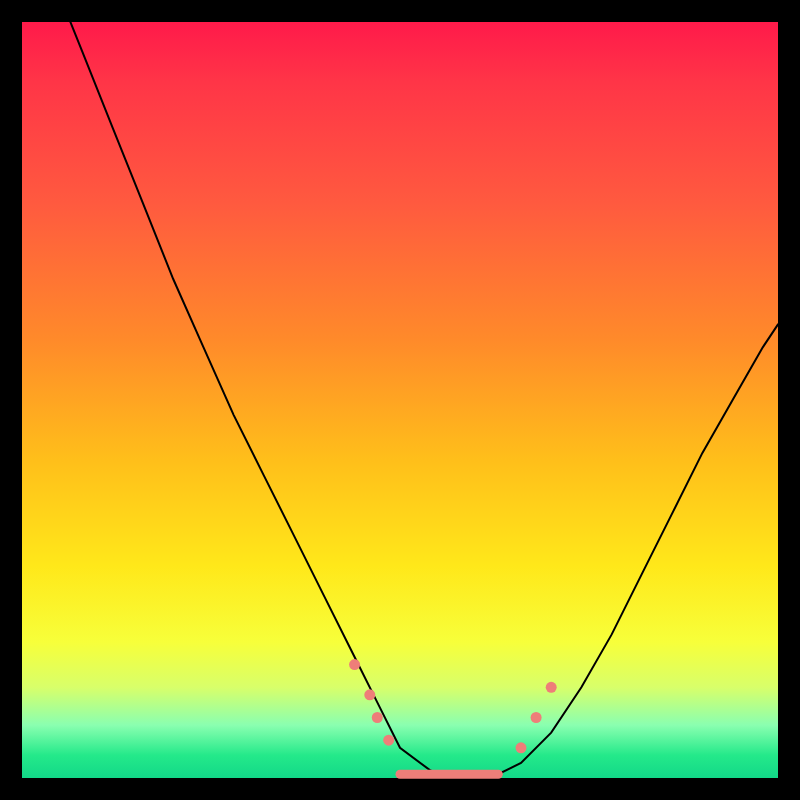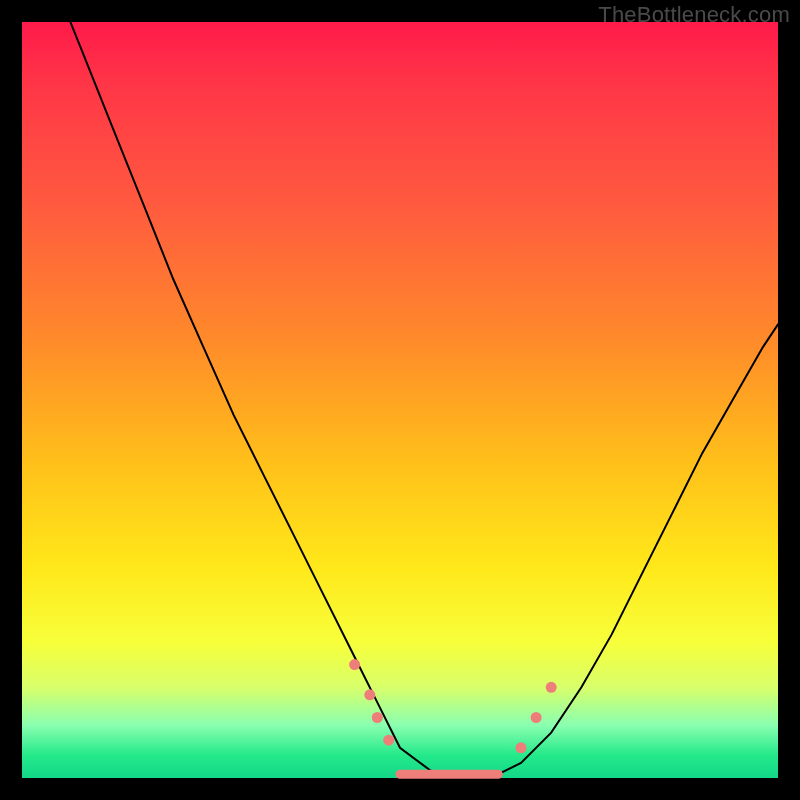--- a/index.html
+++ b/index.html
@@ -88,14 +88,13 @@
           <circle cx="347.8" cy="672.8" r="5.5" class="marker"></circle>
           <circle cx="355.3" cy="695.5" r="5.5" class="marker"></circle>
           <circle cx="366.7" cy="718.2" r="5.5" class="marker"></circle>
           <circle cx="499.0" cy="725.8" r="5.5" class="marker"></circle>
           <circle cx="514.1" cy="695.5" r="5.5" class="marker"></circle>
           <circle cx="529.2" cy="665.3" r="5.5" class="marker"></circle>
         </g>
       <path id="flat-ridge" class="ridge" d="M378.0 752.2 L476.3 752.2"></path>
     </svg>
   </div>
-  <div class="watermark">TheBottleneck.com</div>
 </div>
 
 </body></html>

